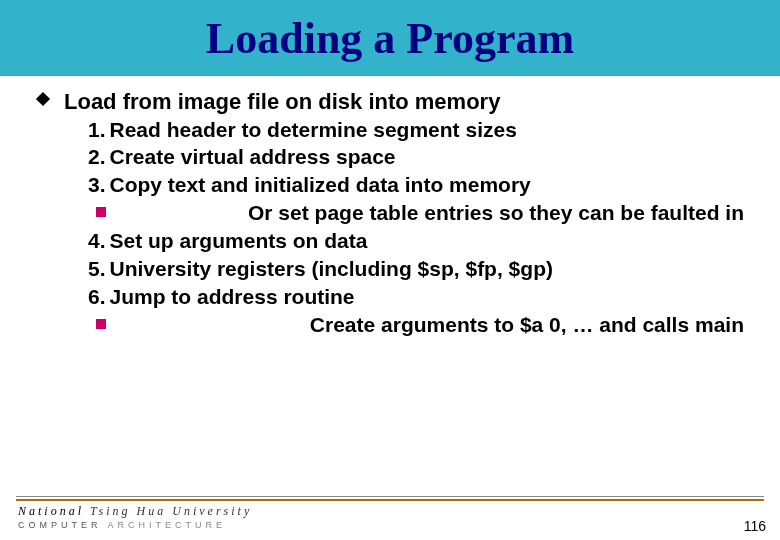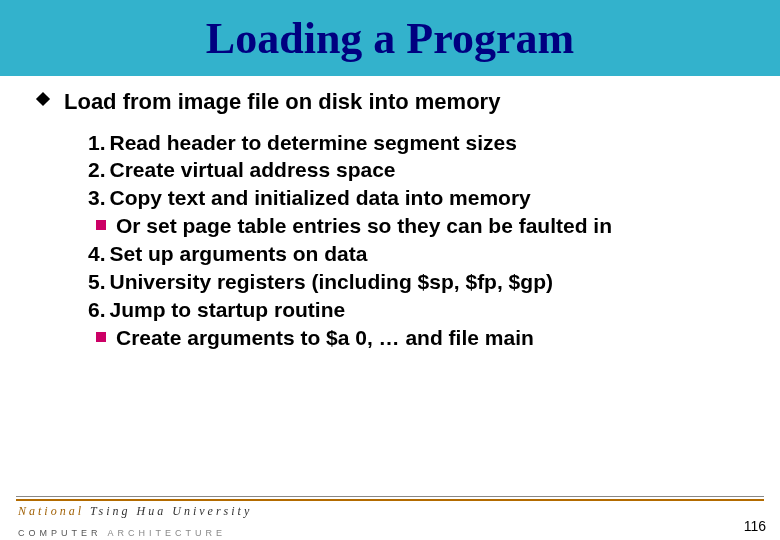--- a/index.html
+++ b/index.html
@@ -3,32 +3,32 @@
 <meta charset="utf-8">
 <style>
   * { margin: 0; padding: 0; box-sizing: border-box; }
   html, body { width: 780px; height: 540px; font-family: Arial, Helvetica, sans-serif; background: #fff; overflow: hidden; }
   .slide { width: 780px; height: 540px; position: relative; }
   .title-band { background: #33b2cc; height: 76px; display: flex; align-items: center; justify-content: center; }
   .title-text { font-family: "Comic Sans MS", "Comic Sans", cursive; font-weight: 700; color: #000080; font-size: 44px; }
   .content { padding: 12px 36px 0 60px; color: #000000; }
   .lvl1 { position: relative; font-size: 22px; font-weight: 700; line-height: 1.25; padding-left: 4px; }
   .lvl1 .bullet-dia { position: absolute; left: -22px; top: 6px; width: 10px; height: 10px; background: #000; transform: rotate(45deg); }
-  .olist { list-style: none; padding-left: 24px; margin-top: 14px; }
+  .olist { list-style: none; padding-left: 24px; margin-top: 1px; }
   .olist > li { font-size: 21px; font-weight: 700; line-height: 1.28; margin-top: 1px; }
   .num { display: inline-block; }
   .sub { list-style: none; padding-left: 28px; }
-  .sub > li { position: relative; font-size: 21px; font-weight: 700; line-height: 1.28; margin-top: 1px; }
+  .sub > li { position: relative; font-size: 21px; font-weight: 700; line-height: 1.28; margin-top: 1px; text-align: right; }
   .sq { position: absolute; left: -20px; top: 7px; width: 10px; height: 10px; background: #cc0066; }
   .footer { position: absolute; left: 0; right: 0; bottom: 0; height: 44px; }
   .rule-thin { position: absolute; left: 16px; right: 16px; top: 0; height: 1px; background: #888; }
   .rule-thick { position: absolute; left: 16px; right: 16px; top: 3px; height: 2px; background: #b36b00; }
   .uni { position: absolute; left: 18px; top: 8px; font-family: Georgia, 'Times New Roman', serif; letter-spacing: 3px; color: #333; font-size: 12px; font-style: italic; }
-  .uni .nat { color: #a16207; text-align: right; }
-  .dept { position: absolute; left: 18px; top: 24px; font-family: Arial, sans-serif; letter-spacing: 4px; color: #555; font-size: 9px; margin-top: 8px; }
+  .uni .nat { color: #000000; text-align: right; }
+  .dept { position: absolute; left: 18px; top: 24px; font-family: Arial, sans-serif; letter-spacing: 4px; color: #555; font-size: 9px; }
   .dept .arch { color: #888; }
   .pagenum { position: absolute; right: 14px; bottom: 6px; font-size: 14px; color: #000; margin-top: 40px; }
   .gap { display:inline-block; width:4px; }
 </style>
 </head>
 <body>
 
 <div class="slide">
 
   <div class="title-band">
@@ -55,25 +55,25 @@
             </li>
           </ul>
         </li>
         <li>
           <span class="num">4.</span><span class="gap"></span><span>Set up arguments on data</span>
         </li>
         <li>
           <span class="num">5.</span><span class="gap"></span><span>University registers (including $sp, $fp, $gp)</span>
         </li>
         <li>
-          <span class="num">6.</span><span class="gap"></span><span>Jump to startup routine</span>
+          <span class="num">6.</span><span class="gap"></span><span>Jump to address routine</span>
           <ul class="sub">
             <li>
               <span class="sq"></span>
-              <span>Create</span><span> arguments to $a 0, … and file main</span>
+              <span>Create</span><span> arguments to $a 0, … and calls main</span>
             </li>
           </ul>
         </li>
       </ol>
     </div>
   </div>
 
   <div class="footer">
     <div class="rule-thin"></div>
     <div class="rule-thick"></div>

